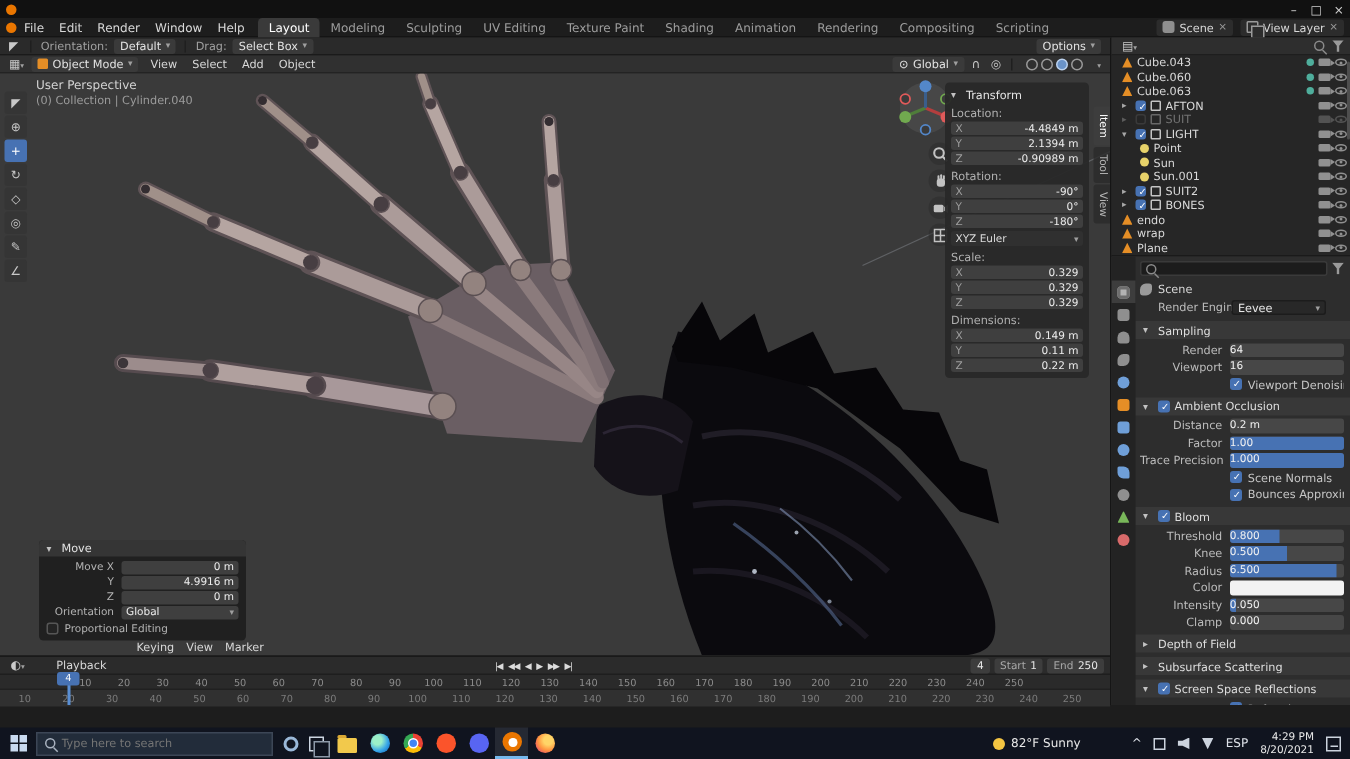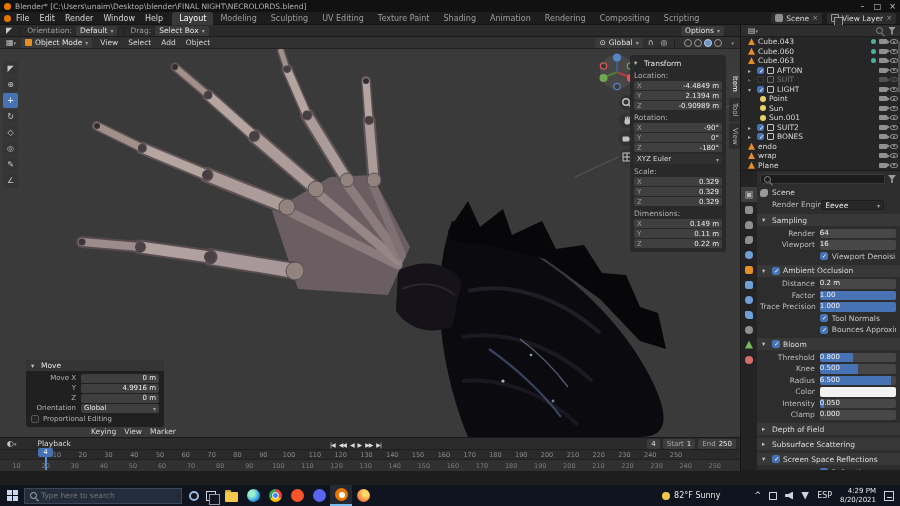--- a/index.html
+++ b/index.html
@@ -32,21 +32,21 @@
   .wx{color:#9a9a9a;font-size:7px}
 
   
   .toolsettings{left:0;top:25px;width:740px;height:12px;background:#2a2a2a;display:flex;align-items:center;
                 font-size:7.5px;color:#c9c9c9;gap:4px;padding-left:4px;border-bottom:1px solid #1a1a1a}
   .glyph-btn{color:#c9c9c9;font-size:8px;padding:0 2px}
   .dd{background:#3a3a3a;border-radius:2px;height:10px;line-height:10px;padding:0 4px;display:flex;
       align-items:center;gap:3px;color:#e2e2e2;white-space:nowrap}
   .dd .car{font-size:6px;color:#9f9f9f}
   .ts-label{color:#9f9f9f}
-  .options-btn{margin-left:auto;margin-right:16px}
+  .options-btn{margin-left:auto;margin-right:6px}
 
   
   .vpheader{left:0;top:37px;width:740px;height:12px;background:#303030;display:flex;align-items:center;
             font-size:7.5px;color:#d2d2d2;gap:3px;padding-left:4px;border-bottom:1px solid #232323}
   .vpheader .menus{display:flex}
   .mode-ic{width:7px;height:7px;background:#e58e26;border-radius:1px}
   .sep{width:1px;height:8px;background:#1f1f1f;margin:0 2px}
   .shade-balls{display:flex;gap:2px;margin:0 4px}
   .ball{width:8px;height:8px;border-radius:50%;border:1px solid #9a9a9a}
   .ball.on{background:#6a93c8;border-color:#bcd2ee}
@@ -226,21 +226,20 @@
   .action{width:10px;height:10px;border:1px solid #ccd3de;position:relative}
   .action::after{content:"";position:absolute;left:1.5px;bottom:1.5px;width:5px;height:1px;background:#ccd3de}
 </style>
 </head>
 <body>
 
 <div id="app">
 
   <div class="abs titlebar">
     <span class="blogo"></span>
-    <span>Blender* [C:\Users\unaim\Desktop\blender\FINAL NIGHT\NECROLORDS.blend]</span>
     <span class="wincontrols">
       <span>–</span>
       <span>□</span>
       <span>×</span>
     </span>
   </div>
 
   <div class="abs topbar">
     <span class="blogo" style="margin-left:4px"></span>
     <nav style="display:flex">
@@ -400,20 +399,24 @@
 
       <line x1="374" y1="131" x2="369" y2="71" stroke="#5f5356" stroke-width="13" stroke-linecap="round"></line>
       <line x1="374" y1="131" x2="369" y2="71" stroke="#ab9b99" stroke-width="9" stroke-linecap="round"></line>
       <line x1="369" y1="71" x2="366" y2="32" stroke="#5f5356" stroke-width="10" stroke-linecap="round"></line>
       <line x1="369" y1="71" x2="366" y2="32" stroke="#b5a5a1" stroke-width="7" stroke-linecap="round"></line>
       <circle cx="369" cy="71" r="4" fill="#473e42"></circle>
         <circle cx="366" cy="32" r="3" fill="#332d31"></circle>
       <circle cx="374" cy="131" r="7" fill="#93837f" stroke="#5a4f52" stroke-width="1"></circle>
     </svg>
 
+    <div class="abs vp-text">
+      <div class="l1">User Perspective</div>
+      <div class="l2">(0) Collection | Cylinder.040</div>
+    </div>
 
     <div class="abs vp-toolbar">
 
     <div class="tool-btn">
           <span>◤</span>
         </div>
         <div class="tool-btn">
           <span>⊕</span>
         </div>
         <div class="tool-btn active">
@@ -890,21 +893,21 @@
               <span class="plabel">Trace Precision</span>
               <span class="pfield">
                 <span class="pfill" style="width: 100%;"></span>
                 <span class="pval">1.000</span>
               </span>
 
             </div>
             <div class="prow check">
 
               <span class="cb on"></span>
-              <span class="plabel">Tool Normals</span>
+              <span class="plabel">Scene Normals</span>
 
             </div>
             <div class="prow check">
 
               <span class="cb on"></span>
               <span class="plabel">Bounces Approximation</span>
 
             </div>
             <div class="prow header">
               <span class="caret">▾</span>

